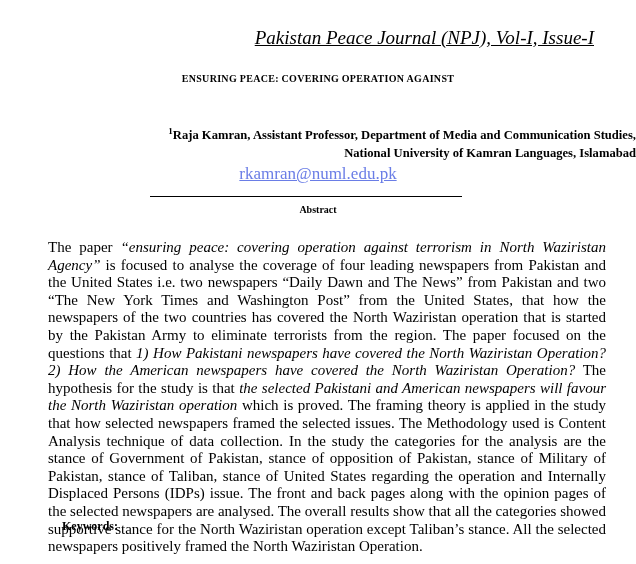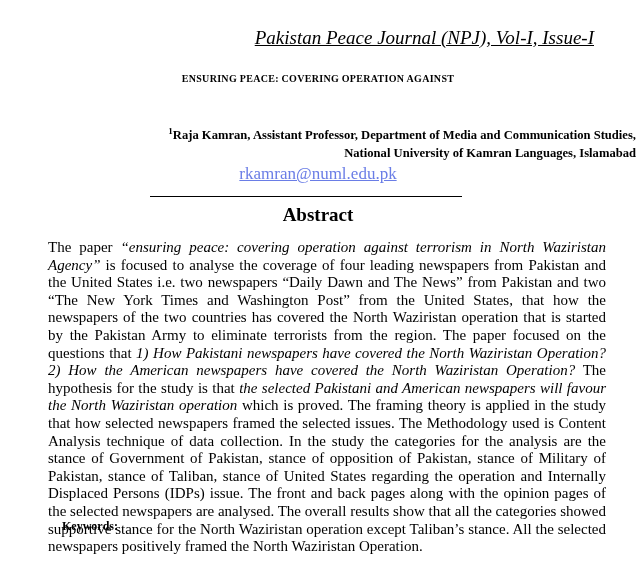--- a/index.html
+++ b/index.html
@@ -72,21 +72,21 @@
     width: 312px;
     border-top: 1.6px solid #000000;
   }
   .abstract-heading {
     position: absolute;
     top: 204px;
     left: 0;
     right: 0;
     text-align: center;
     font-weight: bold;
-    font-size: 19px;
+    font-size: 10px;
   }
   .abstract-paragraph {
     position: absolute;
     top: 224px;
     left: 48px;
     width: 558px;
     text-align: justify;
     font-size: 15px;
     line-height: 17.6px;
   }

